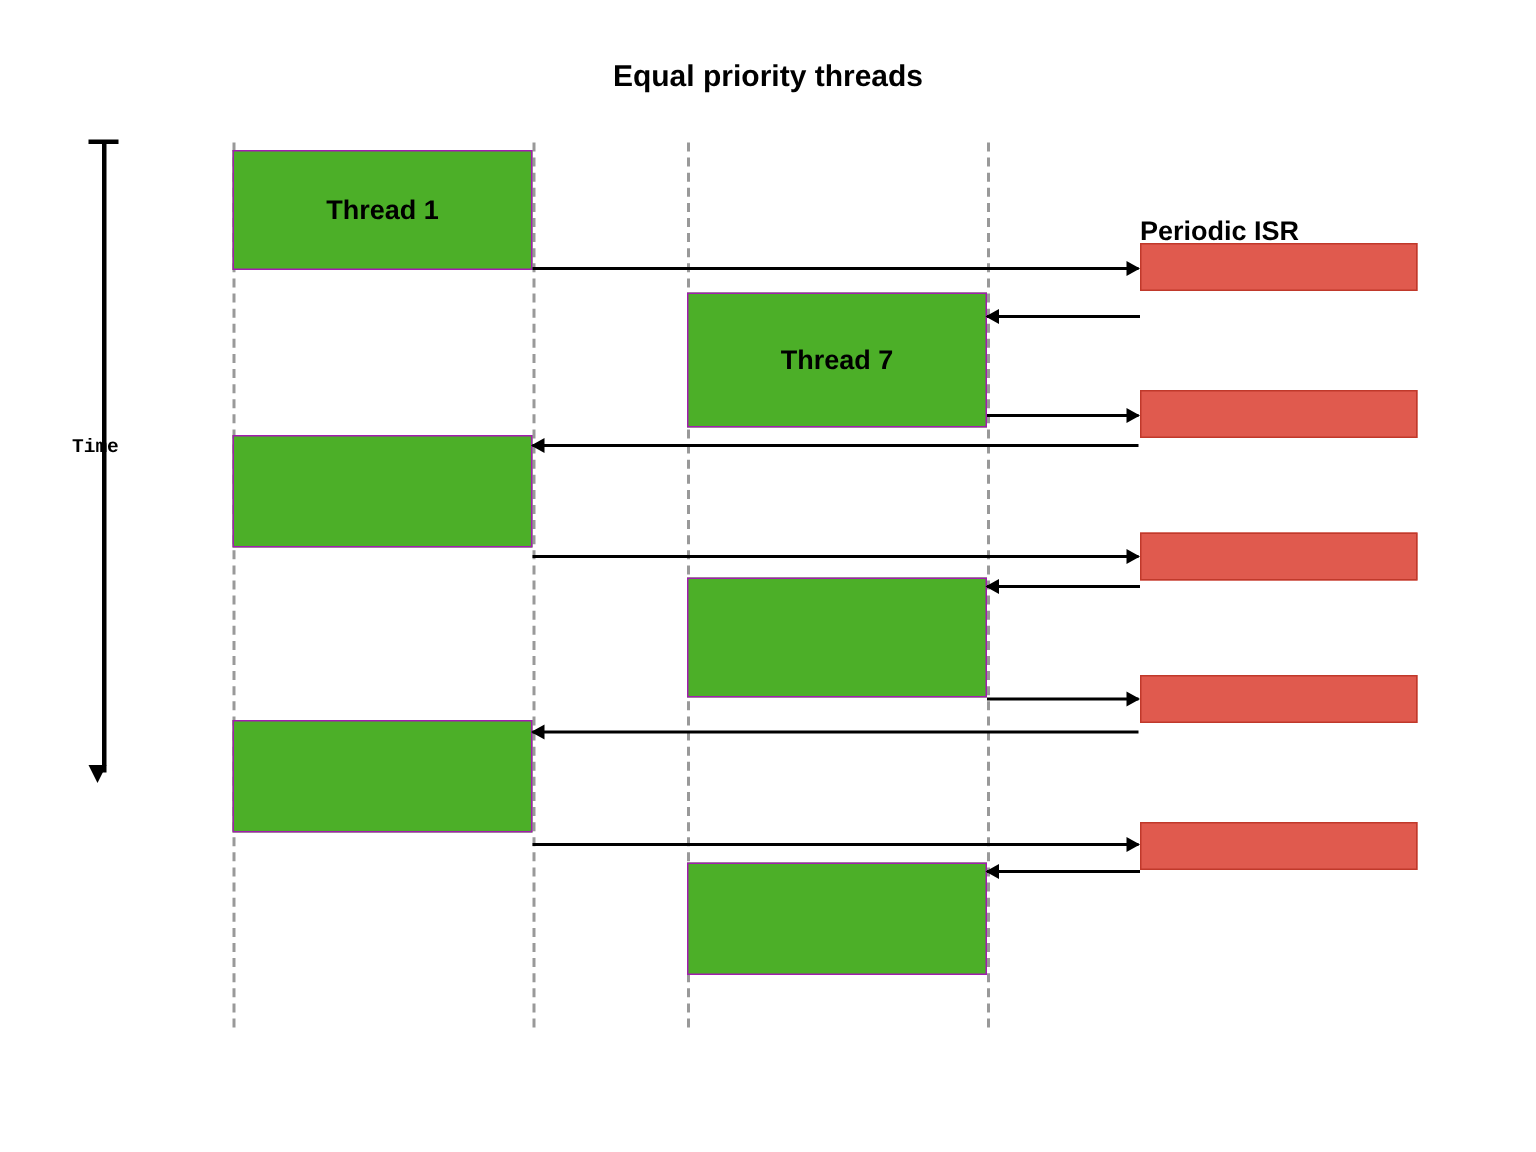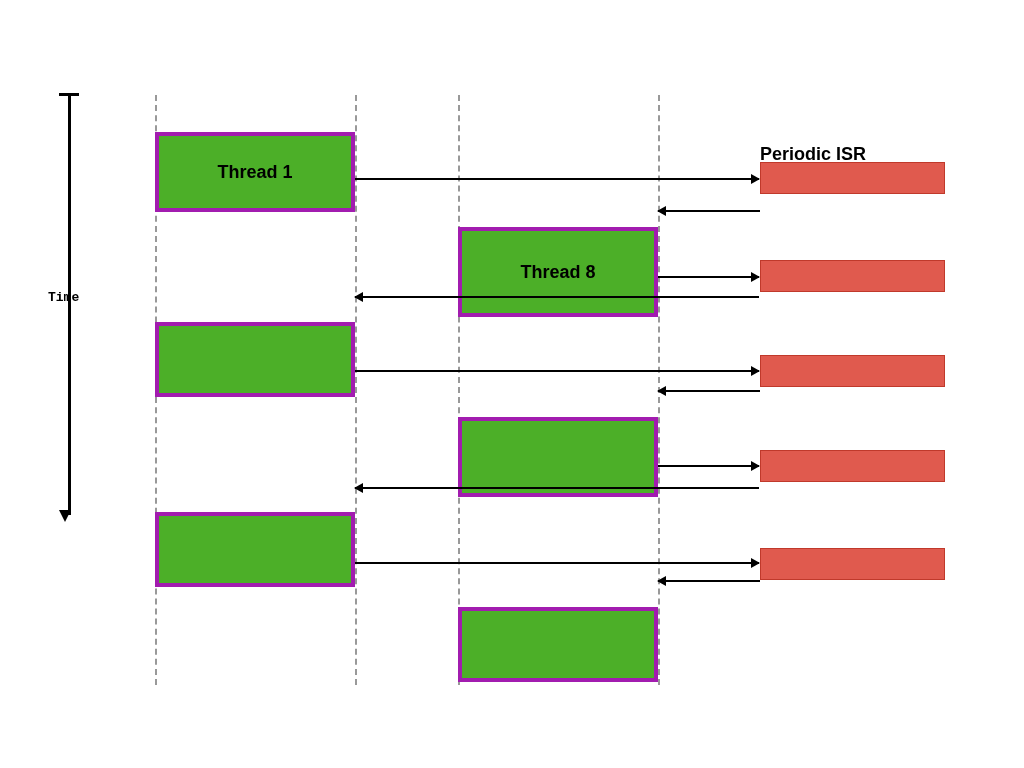--- a/index.html
+++ b/index.html
@@ -85,28 +85,27 @@
       top: 95px;
       width: 1px;
       height: 590px;
       border-left: 2px dashed #999;
     }
 
     
     .green-box {
       position: absolute;
       background: #4caf28;
-      border: 4px solid #a21caf;
+      border: 1px solid #a21caf;
       display: flex;
       align-items: center;
       justify-content: center;
       font-size: 18px;
       font-weight: bold;
       color: #000;
-      margin-top: 32px;
     }
     
     .red-box {
       position: absolute;
       background: #e05a4e;
       border: 1px solid #c0392b;
     }
 
     
     .arrow {
@@ -138,20 +137,21 @@
       border-top: 5px solid transparent;
       border-bottom: 5px solid transparent;
       border-right: 9px solid #000;
     }
   </style>
 </head>
 <body>
 
 <div class="diagram-container">
 
+  <div class="title">Equal priority threads</div>
 
   <div class="time-axis"></div>
 
   <div class="time-arrow"></div>
 
   <div style="position:absolute;left:59px;top:93px;width:20px;height:3px;background:#000;"></div>
 
   <div class="time-label">Time</div>
 
   <div class="dashed-line-t1"></div>
@@ -161,21 +161,21 @@
 
   <div style="position:absolute;top:128px;left:760px;font-size:18px;font-weight:bold;margin-top:16px;">Periodic ISR</div>
 
   <div class="green-box" style="left:155px;top:100px;width:200px;height:80px;">
     <span>Thread 1</span>
   </div>
   <div class="green-box" style="left:155px;top:290px;width:200px;height:75px;"></div>
   <div class="green-box" style="left:155px;top:480px;width:200px;height:75px;"></div>
 
   <div class="green-box" style="left:458px;top:195px;width:200px;height:90px;">
-    <span>Thread 8</span>
+    <span>Thread 7</span>
   </div>
   <div class="green-box" style="left:458px;top:385px;width:200px;height:80px;"></div>
   <div class="green-box" style="left:458px;top:575px;width:200px;height:75px;"></div>
 
   <div class="red-box" style="left:760px;top:162px;width:185px;height:32px;"></div>
   <div class="red-box" style="left:760px;top:260px;width:185px;height:32px;"></div>
   <div class="red-box" style="left:760px;top:355px;width:185px;height:32px;"></div>
   <div class="red-box" style="left:760px;top:450px;width:185px;height:32px;"></div>
   <div class="red-box" style="left:760px;top:548px;width:185px;height:32px;"></div>
 

